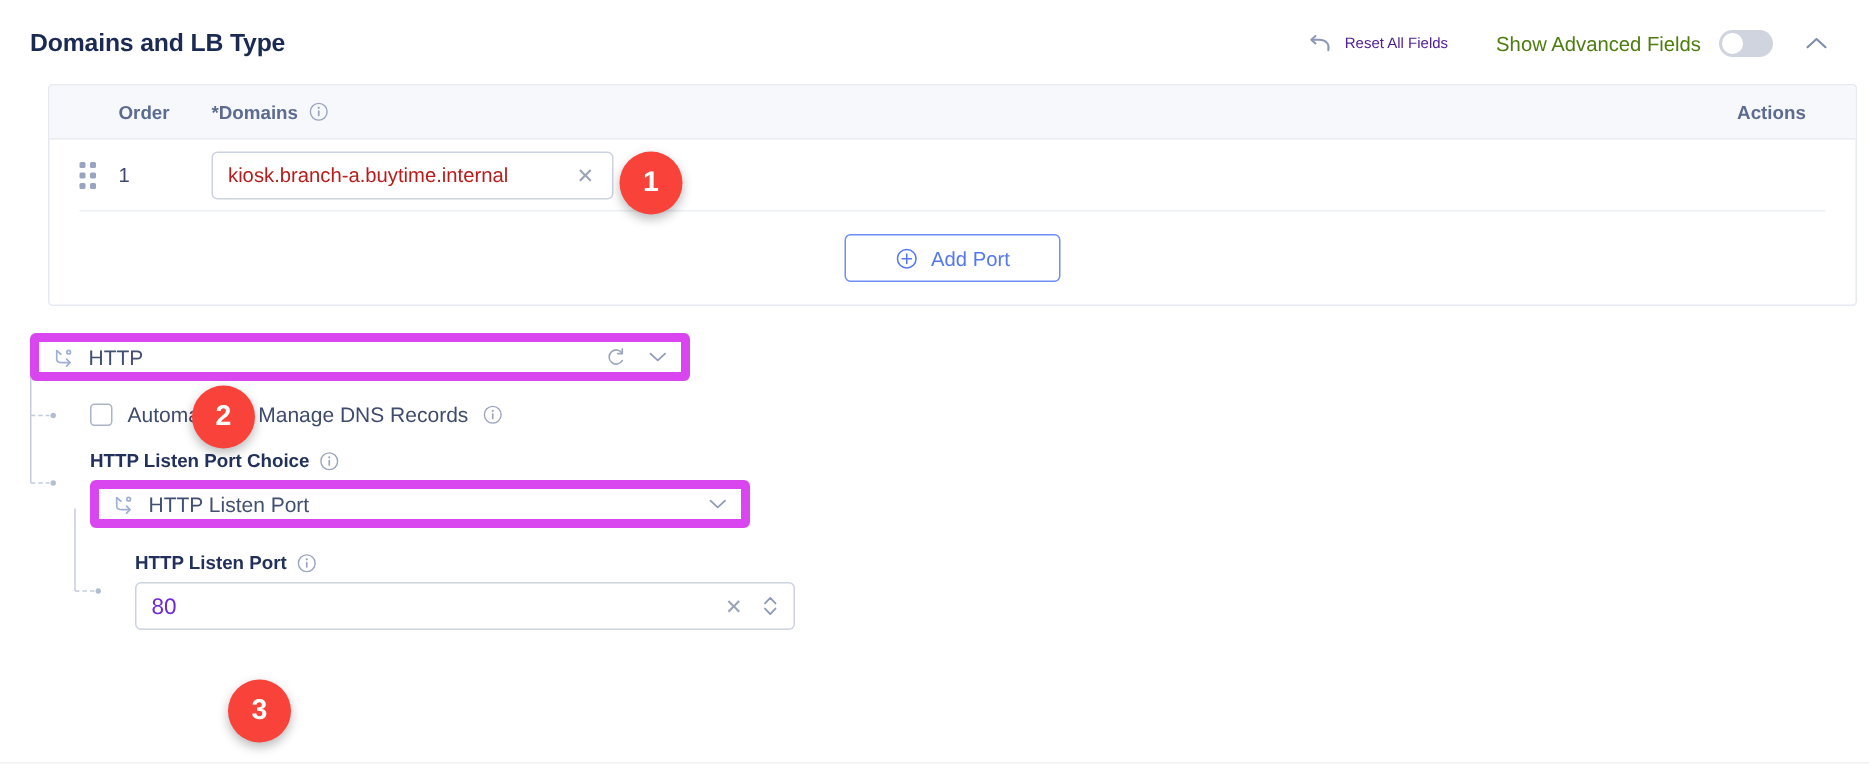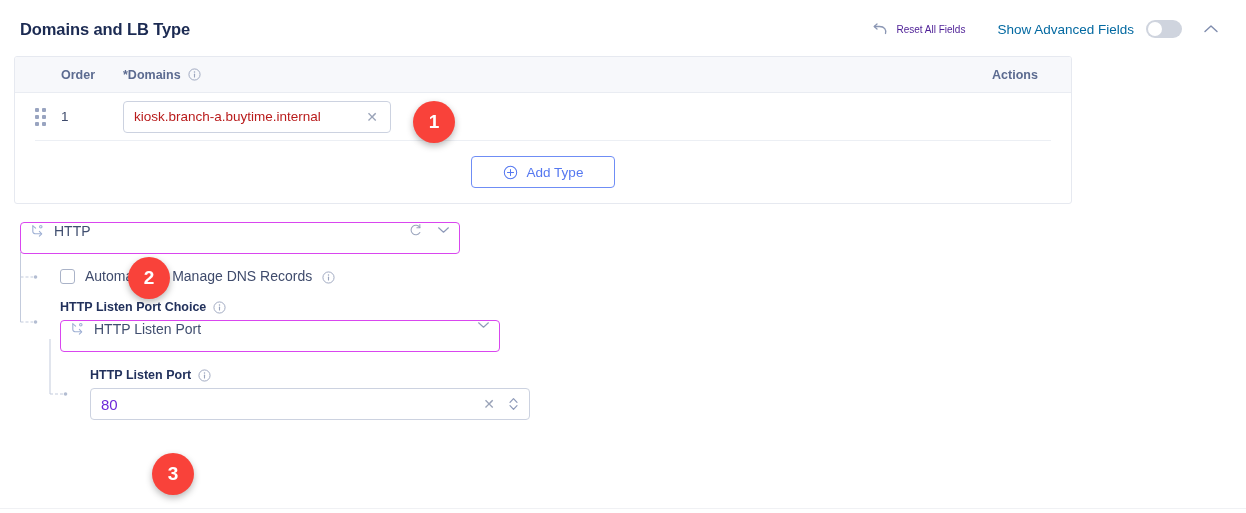--- a/index.html
+++ b/index.html
@@ -43,21 +43,21 @@
     padding: 2px 6px;
   }
   .reset-all .lbl { font-size: 10px; color: #4c1d95; }
   .show-adv {
     display: flex;
     align-items: center;
     gap: 12px;
     margin-left: 26px;
     cursor: pointer;
   }
-  .show-adv .lbl { font-size: 13.5px; color: #0369a1; }
+  .show-adv .lbl { font-size: 13.5px; color: #4d7c0f; }
   .toggle {
     width: 36px; height: 18px;
     border-radius: 10px;
     background: #cfd4de;
     position: relative;
     flex: 0 0 auto;
   }
   .toggle .knob {
     position: absolute;
     top: 2px; left: 2px;
@@ -67,22 +67,22 @@
   }
   .collapse-btn {
     margin-left: 18px;
     width: 22px; height: 22px;
     display: flex; align-items: center; justify-content: center;
     cursor: pointer;
   }
 
   
   .table-card {
-    margin: 0 20px 0 14px;
-    width: 1058px;
+    margin: 0 20px 0 32px;
+    width: 1206px;
     border: 1px solid #e6e9f0;
     border-radius: 3px;
     background: #ffffff;
     overflow: hidden;
   }
   .thead {
     display: flex;
     align-items: center;
     height: 36px;
     background: #f7f8fb;
@@ -170,24 +170,24 @@
     font-size: 12.5px;
     font-weight: bold;
     color: #22315c;
     display: flex;
     align-items: center;
     gap: 7px;
     margin-bottom: 6px;
   }
   .select-box {
     height: 32px;
-    border: 1px solid #d946ef;
+    border: 6px solid #d946ef;
     border-radius: 4px;
     display: flex;
-    align-items: flex-start;
+    align-items: center;
     padding: 0 9px 0 9px;
     background: #fff;
     cursor: pointer;
   }
   .select-box .lead-icon { margin-right: 9px; display: flex; }
   .select-box .sel-val { font-size: 14px; color: #414f70; flex: 1 1 auto; }
   .select-box .tail { display: flex; align-items: center; gap: 14px; }
   .lb-select { width: 440px; }
 
   .info-i {
@@ -331,21 +331,21 @@
   </div>
 
   <div class="additem-wrap">
     <div class="add-item">
       <span style="display:flex;">
         <svg width="15" height="15" viewBox="0 0 16 16">
           <circle cx="8" cy="8" r="6.6" fill="none" stroke="#5578f0" stroke-width="1.1"></circle>
           <path d="M8 4.7 L8 11.3 M4.7 8 L11.3 8" stroke="#5578f0" stroke-width="1.1" stroke-linecap="round"></path>
         </svg>
       </span>
-      <span>Add Type</span>
+      <span>Add Port</span>
     </div>
   </div>
 </div>
 
 <div class="lb-section">
 
   <svg class="tree-svg" width="120" height="300" viewBox="0 0 120 300">
 
     <path d="M20.5 48 L20.5 73" stroke="#c3cbdc" stroke-width="1" fill="none"></path>
     <path d="M20.5 73 L33 73" stroke="#c3cbdc" stroke-width="1" fill="none" stroke-dasharray="3 2"></path>

